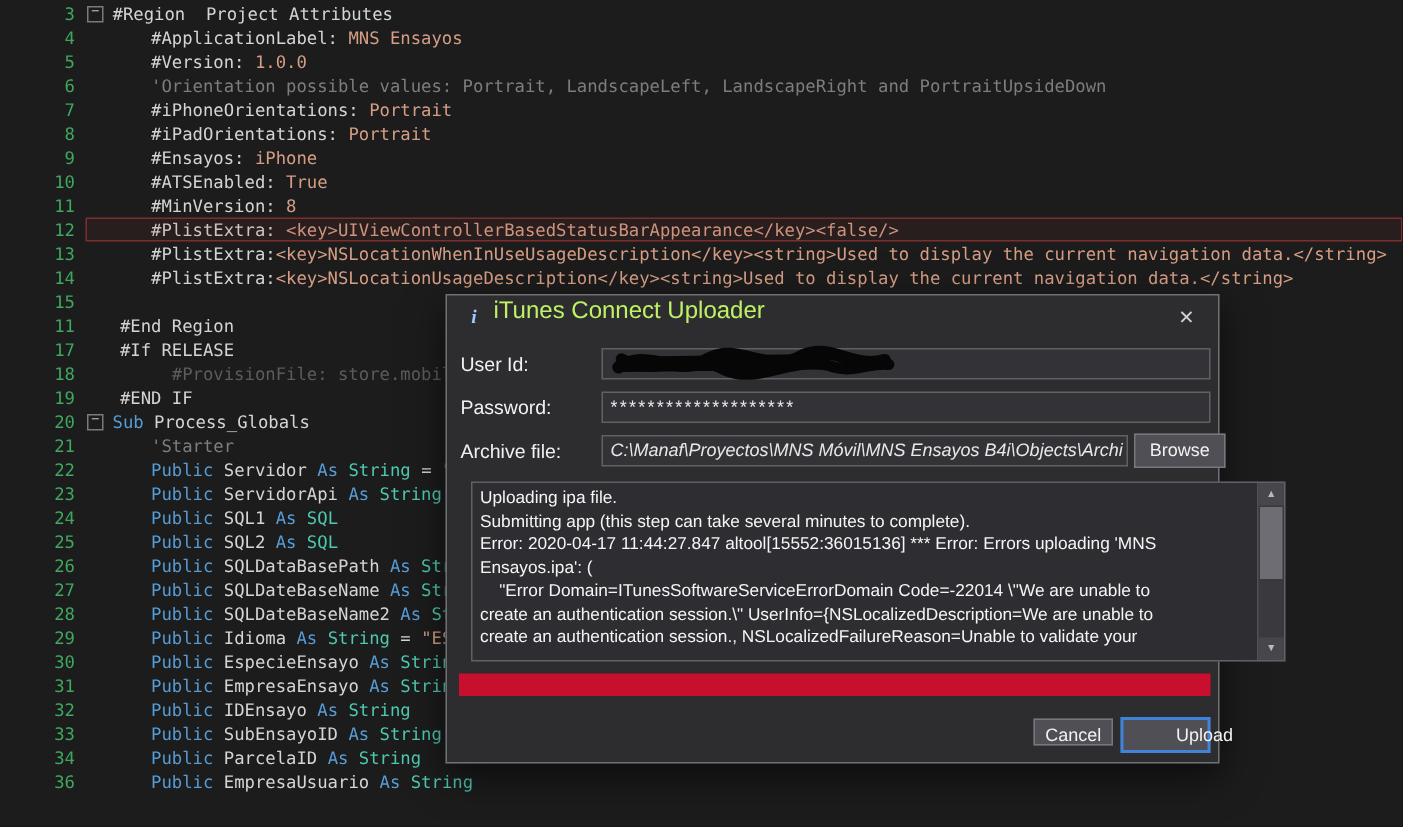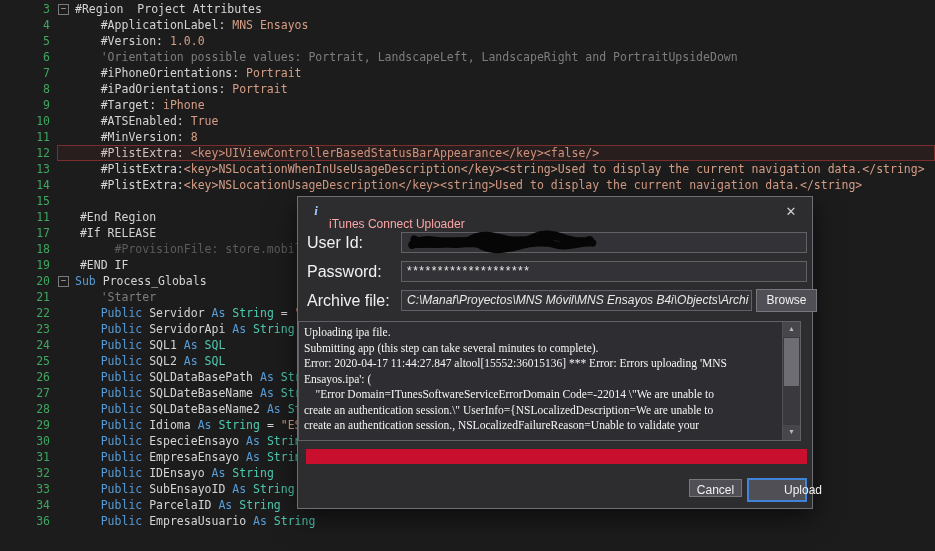--- a/index.html
+++ b/index.html
@@ -24,40 +24,40 @@
   .tk-id{color:var(--identifier,#d4d4d4);}
   .tk-dim{color:var(--dimmed,#5c5c5c);}
   
   .dialog{position:absolute;left:297px;top:196px;width:516px;height:313px;
           background:var(--dialog-bg,#2d2d30);border:1px solid var(--dialog-border,#6f6f74);
           box-shadow:0 8px 24px rgba(0,0,0,.6);font-family:"Liberation Sans",sans-serif;
           color:var(--text,#f1f1f1);box-sizing:border-box;}
   .titlebar{position:relative;height:30px;}
   .dlg-icon{position:absolute;left:11px;top:6px;width:14px;height:16px;text-align:center;
             color:#9ecbff;font:italic bold 13px/16px "Liberation Serif",serif;}
-  .dlg-title{position:absolute;left:31px;top:20px;font-size:12px;color:#fca5a5;}
+  .dlg-title{position:absolute;left:31px;top:2px;font-size:16px;color:#bef264;}
   .dlg-close{position:absolute;right:10px;top:5px;width:22px;height:19px;text-align:center;
              font-size:13px;line-height:19px;color:#d0d0d0;cursor:pointer;}
-  .lbl{position:absolute;left:9px;font-size:16px;height:20px;line-height:20px;}
+  .lbl{position:absolute;left:9px;font-size:13px;height:20px;line-height:20px;}
   .field{position:absolute;background:var(--field-bg,#333337);border:1px solid var(--field-border,#606065);
          box-sizing:border-box;font-size:12px;line-height:19px;padding:0 5px;white-space:pre;
          overflow:hidden;color:#e8e8e8;}
   .f-user{left:103px;top:35px;width:406px;height:21px;}
   .f-pass{left:103px;top:64px;width:406px;height:21px;letter-spacing:1.5px;}
   .f-arch{left:103px;top:93px;width:351px;height:21px;font-style:italic;}
   .btn{position:absolute;background:var(--button-bg,#4f4f55);border:1px solid var(--button-border,#77777d);
        color:#f2f2f2;font-size:12px;text-align:center;box-sizing:border-box;cursor:pointer;
        font-family:"Liberation Sans",sans-serif;}
   .btn-browse{left:458px;top:92px;width:61px;height:23px;line-height:21px;}
   .btn-cancel{left:391px;top:282px;width:53px;height:18px;line-height:20px;}
   .btn-upload{left:449px;top:281px;width:60px;height:24px;line-height:20px;
               border:2px solid var(--focus-border,#3f84d8);padding-left:35px;}
   .scribble{position:absolute;left:108px;top:31px;width:192px;height:28px;pointer-events:none;}
-  .log{position:absolute;left:0;top:124px;width:503px;height:120px;box-sizing:border-box;
-       background:var(--log-bg,#2e2e32);border:1px solid var(--field-border,#606065);font-family:Liberation Serif, serif;}
+  .log{position:absolute;left:16px;top:124px;width:543px;height:120px;box-sizing:border-box;
+       background:var(--log-bg,#2e2e32);border:1px solid var(--field-border,#606065);}
   .log-text{position:absolute;left:0;top:0;right:17px;bottom:0;padding:3px 5px;
             font-size:11.5px;line-height:15.5px;color:#f5f5f5;white-space:pre-wrap;
             overflow:hidden;word-wrap:break-word;}
   .sb{position:absolute;top:0;bottom:0;right:0;width:17px;background:#3a3a3e;border-left:1px solid #505055;}
   .sb-btn{position:absolute;left:0;right:0;height:15px;text-align:center;font-size:7px;
           line-height:15px;color:#b9b9bd;background:#46464b;cursor:pointer;}
   .sb-up{top:0;} .sb-down{bottom:0;}
   .sb-thumb{position:absolute;left:1px;right:1px;top:16px;height:48px;background:#6d6d73;cursor:pointer;}
   .progress{position:absolute;left:8px;top:252px;width:501px;height:15px;background:#3a3a3e;}
   .progress-fill{width:100%;height:100%;background:var(--progress-red,#c8102e);}
@@ -95,21 +95,21 @@
           <span class="codetext"><span class="tk-dir">    #iPhoneOrientations:</span><span class="tk-val"> Portrait</span></span>
         </div>
         <div class="crow">
           <span class="ln">8</span>
           <span class="fold"></span>
           <span class="codetext"><span class="tk-dir">    #iPadOrientations:</span><span class="tk-val"> Portrait</span></span>
         </div>
         <div class="crow">
           <span class="ln">9</span>
           <span class="fold"></span>
-          <span class="codetext"><span class="tk-dir">    #Target:</span><span class="tk-val"> iPhone</span></span>
+          <span class="codetext"><span class="tk-dir">    #Ensayos:</span><span class="tk-val"> iPhone</span></span>
         </div>
         <div class="crow">
           <span class="ln">10</span>
           <span class="fold"></span>
           <span class="codetext"><span class="tk-dir">    #ATSEnabled:</span><span class="tk-val"> True</span></span>
         </div>
         <div class="crow">
           <span class="ln">11</span>
           <span class="fold"></span>
           <span class="codetext"><span class="tk-dir">    #MinVersion:</span><span class="tk-val"> 8</span></span>

